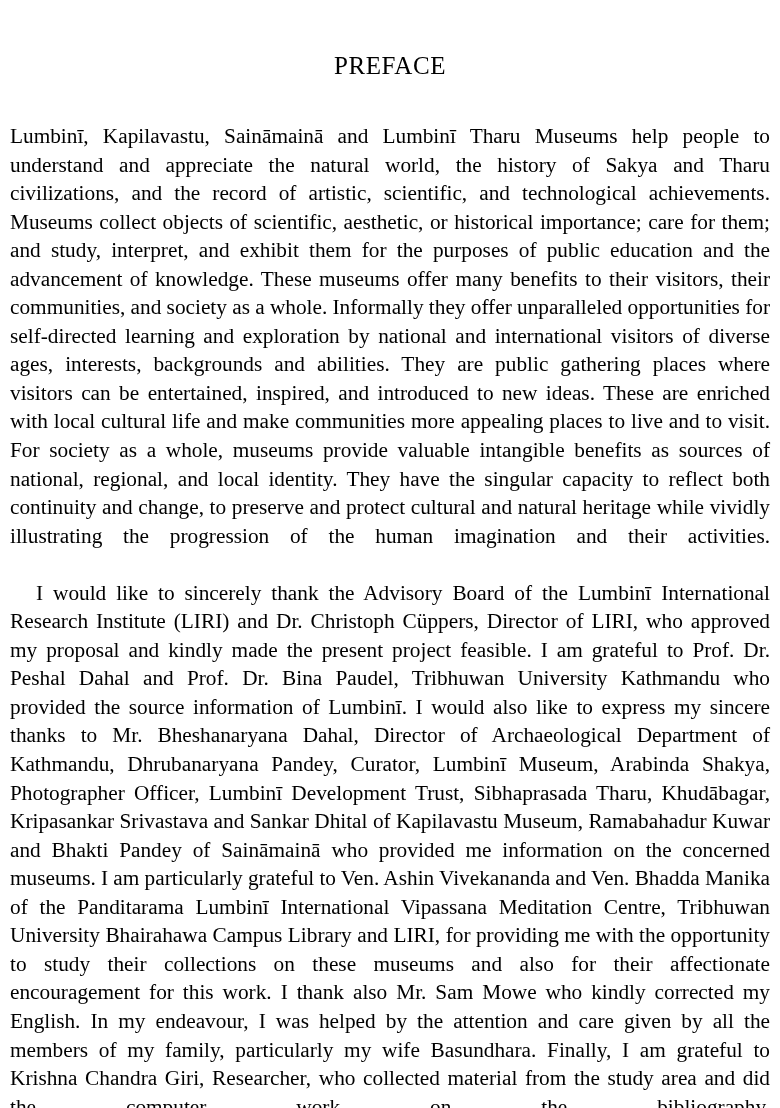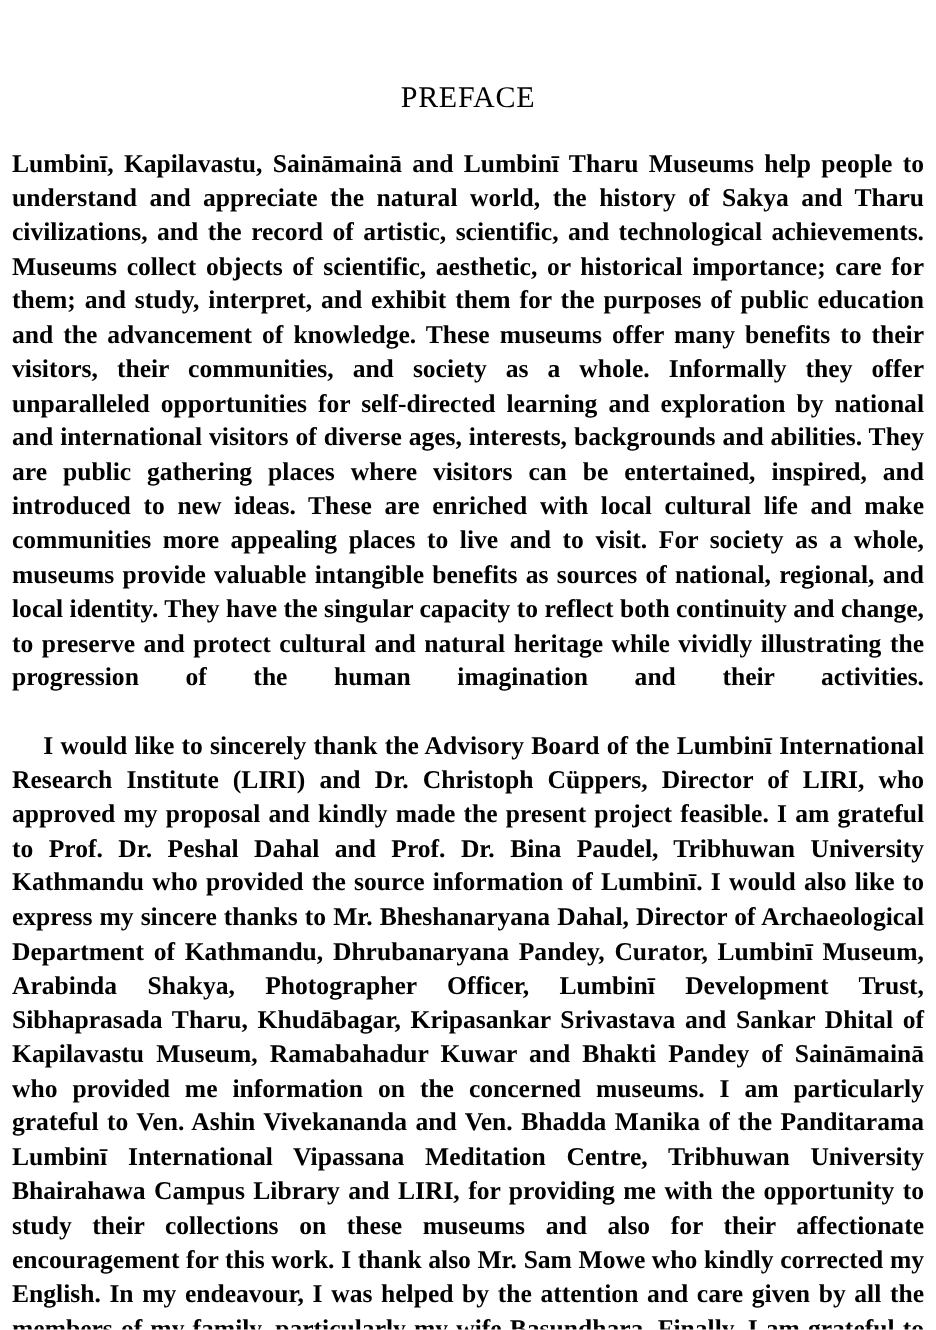--- a/index.html
+++ b/index.html
@@ -14,21 +14,21 @@
     overflow: hidden;
     font-family: "Liberation Serif", "DejaVu Serif", serif;
     color: #000000;
     -webkit-font-smoothing: antialiased;
   }
   .page {
     position: relative;
     width: 780px;
     height: 1108px;
     box-sizing: border-box;
-    padding: 16px;
+    padding: 0;
     background: #ffffff;
   }
   .page-title {
     text-align: center;
     font-size: 25px;
     font-weight: normal;
     letter-spacing: 0.6px;
     margin: 0;
     padding-top: 52px;
     line-height: 1.1;
@@ -43,21 +43,20 @@
   }
   p.para {
     margin: 0;
     padding: 0;
     font-size: 21.3px;
     line-height: 28.55px;
     text-align: justify;
     text-justify: inter-word;
     word-spacing: -0.1px;
     hyphens: none;
-    font-weight: bold;
   }
   p.para.indent {
     text-indent: 26px;
   }
   
   p.para::after {
     content: "";
     display: inline-block;
     width: 100%;
   }

